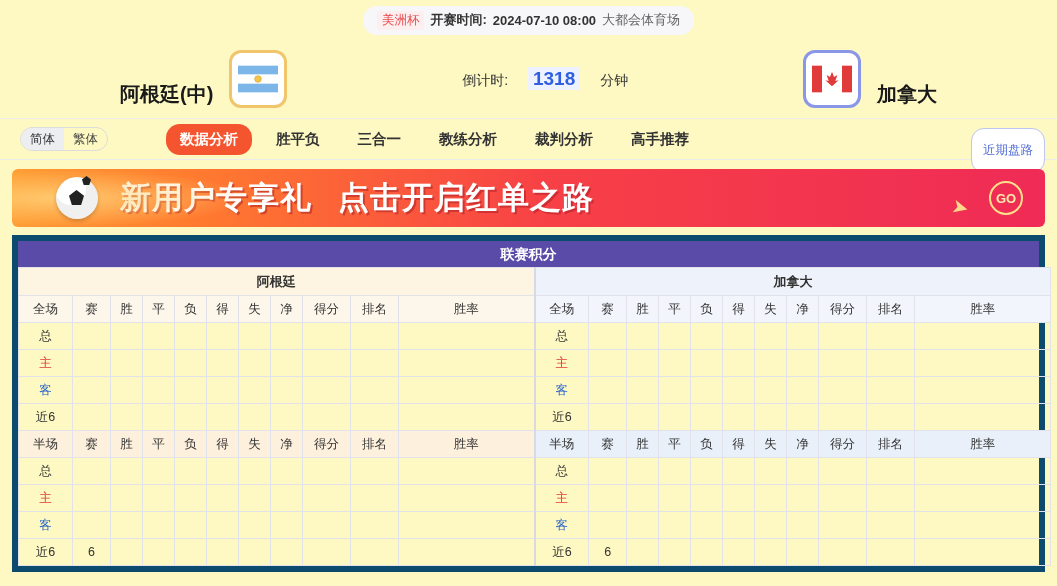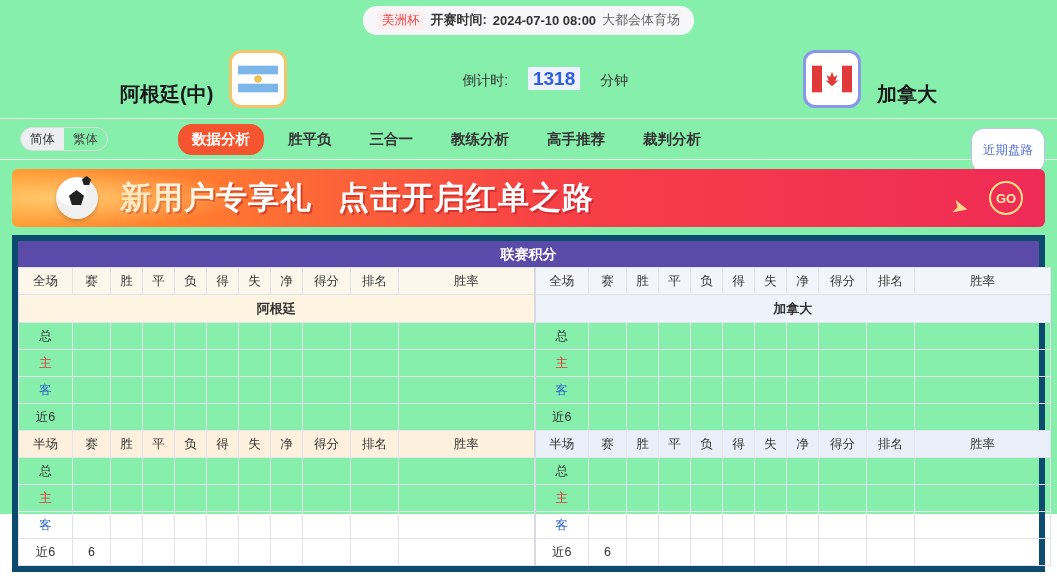--- a/index.html
+++ b/index.html
@@ -3,21 +3,21 @@
 <meta charset="utf-8">
 <style>
   * { box-sizing: border-box; }
   html, body {
     margin: 0; padding: 0;
     width: 1057px; height: 586px;
     background: #ffffff;
     font-family: "Liberation Sans", sans-serif;
     overflow: hidden;
   }
-  .page { width: 1057px; height: 514px; position: relative; background: #86efac; }
+  .page { width: 1057px; height: 586px; position: relative; background: #fef9c3; }
 
   
   .topbar {
     height: 40px;
     display: flex;
     align-items: center;
     justify-content: center;
     font-size: 13px;
     color: #333;
   }
@@ -69,21 +69,20 @@
   }
 
   
   .navbar {
     height: 42px;
     border-top: 1px solid #ececec;
     border-bottom: 1px solid #ececec;
     display: flex;
     align-items: center;
     position: relative;
-    gap: 12px;
   }
   .lang-toggle {
     display: flex; align-items: center;
     border: 1px solid #dcdcdc;
     border-radius: 14px;
     overflow: hidden;
     margin-left: 20px;
     height: 24px;
     font-size: 12.5px;
   }
@@ -234,22 +233,22 @@
   <div class="navbar">
     <div class="lang-toggle">
       <span class="active">简体</span>
       <span>繁体</span>
     </div>
     <div class="nav-items">
       <div class="nav-item active">数据分析</div>
       <div class="nav-item">胜平负</div>
       <div class="nav-item">三合一</div>
       <div class="nav-item">教练分析</div>
+      <div class="nav-item">裁判分析</div>
       <div class="nav-item">高手推荐</div>
-      <div class="nav-item">裁判分析</div>
     </div>
     <div class="recent-btn">近期盘路</div>
   </div>
 
   <div class="banner">
     <div class="swoosh"></div>
     <div class="ball"></div>
     <div class="banner-text">
       <span>新用户专享礼</span>
       <span>点击开启红单之路</span>
@@ -282,20 +281,25 @@
           <col style="width:32px">
           <col style="width:32px">
           <col style="width:32px">
         <col style="width:48px">
           <col style="width:48px">
           <col style="width:136px">
       </colgroup>
 
       <tbody>
           <tr>
+        <td class="team-head" colspan="11">阿根廷</td>
+        <td class="team-head right split" colspan="11">加拿大</td>
+      </tr>
+
+      <tr>
         <td class="col-head">全场</td>
         <td class="col-head">赛</td>
         <td class="col-head">胜</td>
         <td class="col-head">平</td>
         <td class="col-head">负</td>
         <td class="col-head">得</td>
         <td class="col-head">失</td>
         <td class="col-head">净</td>
         <td class="col-head">得分</td>
         <td class="col-head">排名</td>
@@ -305,25 +309,20 @@
         <td class="col-head right">赛</td>
         <td class="col-head right">胜</td>
         <td class="col-head right">平</td>
         <td class="col-head right">负</td>
         <td class="col-head right">得</td>
         <td class="col-head right">失</td>
         <td class="col-head right">净</td>
         <td class="col-head right">得分</td>
         <td class="col-head right">排名</td>
         <td class="col-head right">胜率</td>
-      </tr>
-
-      <tr>
-        <td class="team-head" colspan="11">阿根廷</td>
-        <td class="team-head right split" colspan="11">加拿大</td>
       </tr>
 
       <tr>
         <td class="row-label">总</td>
         <td></td>
         <td></td>
         <td></td>
         <td></td>
         <td></td>
         <td></td>

